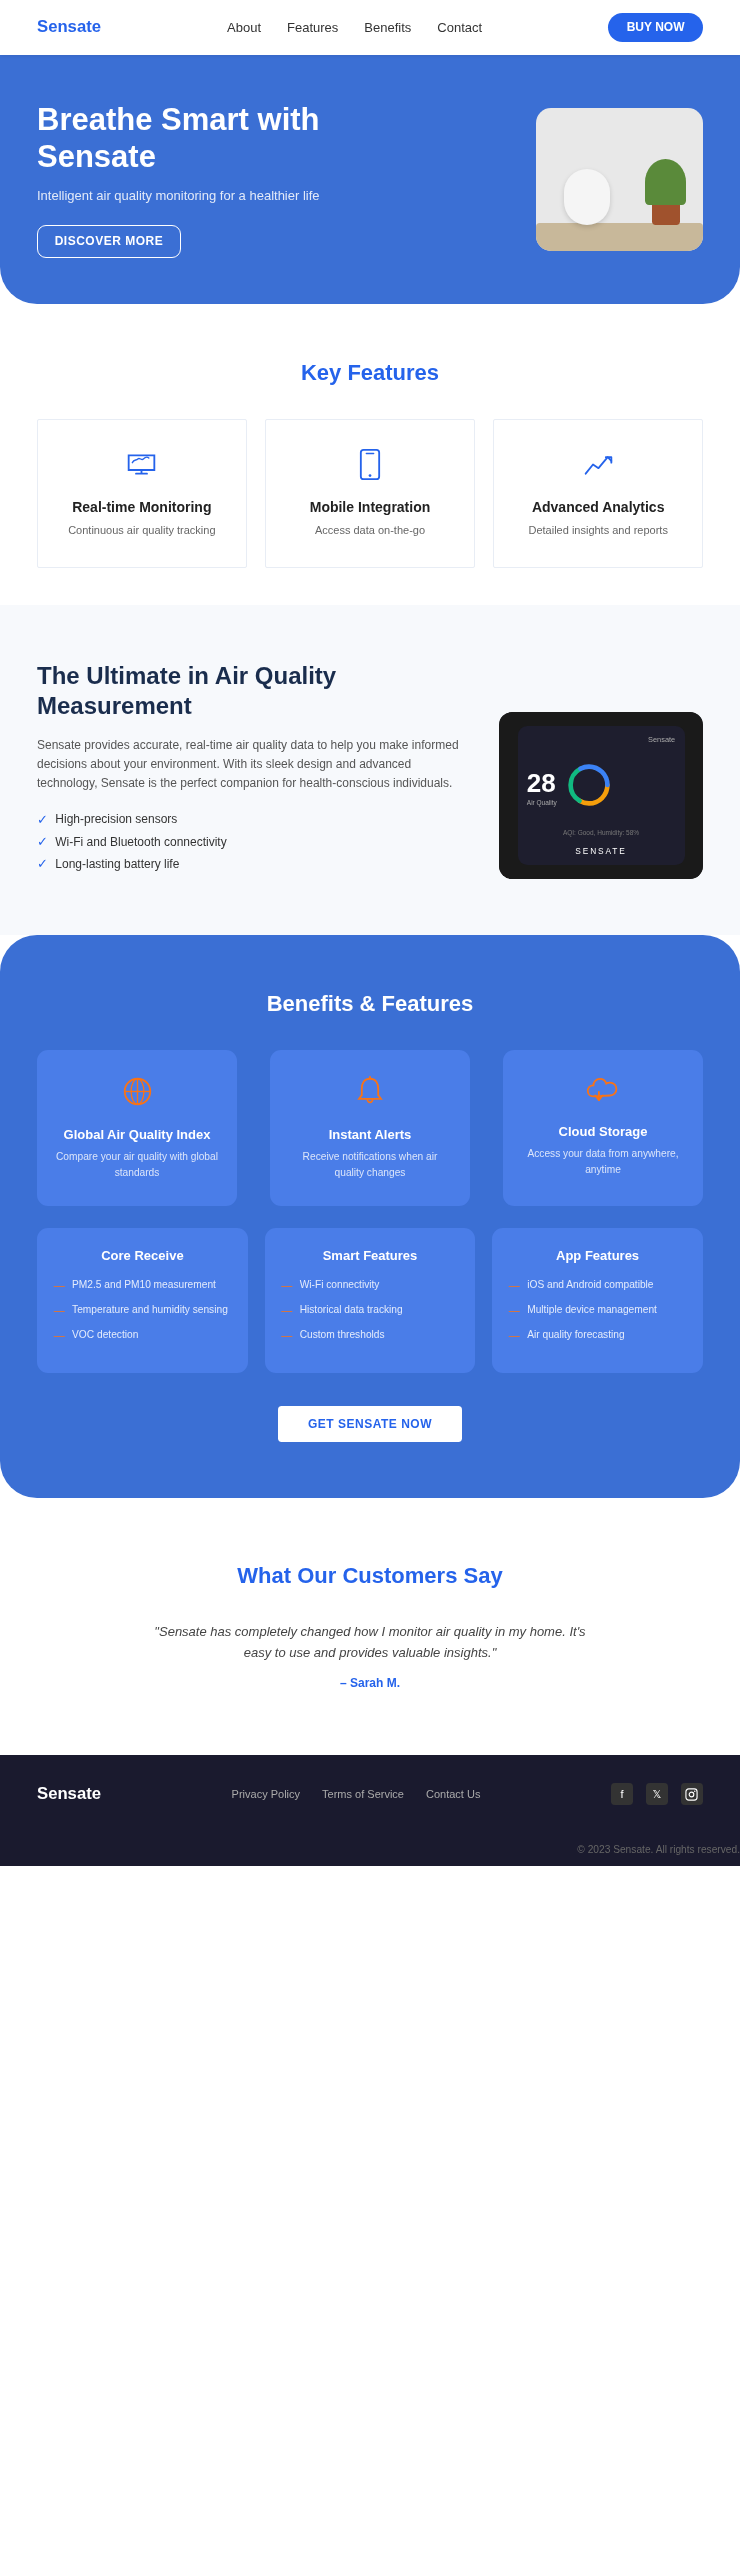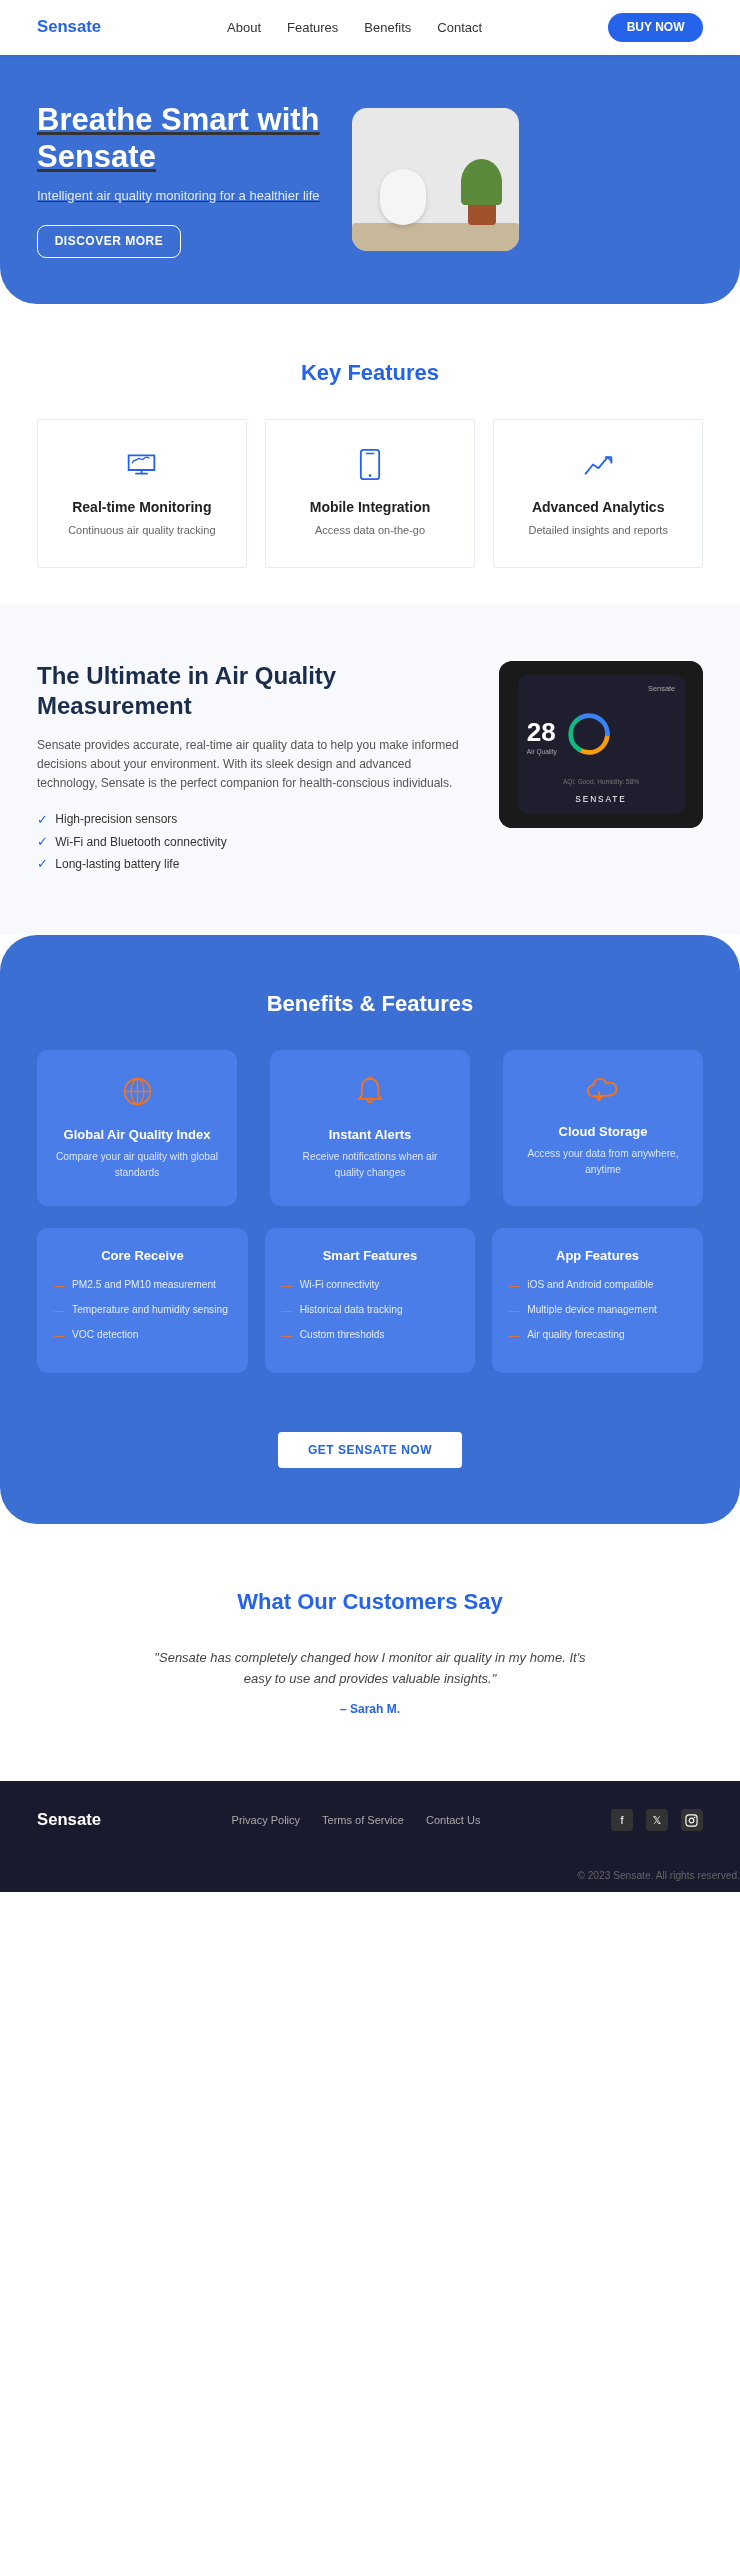--- a/index.html
+++ b/index.html
@@ -16,21 +16,21 @@
     .nav-links a { text-decoration: none; color: #333; font-size: 13px; }
     .nav-buy-btn {
       background: #2563eb; color: #fff; border: none; border-radius: 18.5px;
       padding: 7.4px 18.5px; font-size: 12px; font-weight: 600; cursor: pointer;
     }
 
     
     .hero {
       background: #3b6fd4; border-radius: 0 0 37px 37px;
       padding: 46px 37px 46px 37px; display: flex; align-items: center;
-      min-height: 222px; text-decoration: underline;
+      justify-content: space-between; min-height: 222px;
     }
     .hero-left { max-width: 315px; }
     .hero-title { font-size: 31px; font-weight: 800; color: #fff; line-height: 1.2; margin-bottom: 13px; }
     .hero-subtitle { font-size: 13px; color: rgba(255,255,255,0.85); margin-bottom: 22px; }
     .hero-btn {
       background: transparent; border: 1.9px solid #fff; color: #fff;
       border-radius: 9px; padding: 8.3px 16.7px; font-size: 12px; font-weight: 700;
       cursor: pointer; letter-spacing: 0.5px;
     }
     .hero-img-box {
@@ -52,21 +52,21 @@
       flex: 1; border: 0.9px solid #e8edf5; border-radius: 2px;
       padding: 28px 19px; text-align: center; background: #fff;
     }
     .feature-icon { font-size: 30px; color: #2563eb; margin-bottom: 11px; }
     .feature-title { font-size: 14px; font-weight: 700; margin-bottom: 7.4px; color: #222; }
     .feature-desc { font-size: 11px; color: #666; line-height: 1.5; }
 
     
     .section-ultimate {
       padding: 56px 37px; background: #f7f9fc; display: flex;
-      align-items: flex-start; gap: 37px;
+      align-items: flex-end; gap: 37px;
     }
     .ultimate-left { flex: 1; }
     .ultimate-title { font-size: 24px; font-weight: 800; color: #1a2d4d; margin-bottom: 15px; line-height: 1.25; }
     .ultimate-desc { font-size: 12px; color: #555; line-height: 1.6; margin-bottom: 18.5px; }
     .ultimate-checks { list-style: none; }
     .ultimate-checks li { font-size: 12px; color: #333; margin-bottom: 7.4px; display: flex; align-items: center; gap: 7.4px; }
     .check-icon { color: #2563eb; font-size: 13px; }
     .ultimate-img-box {
       width: 204px; height: 167px; border-radius: 13px; overflow: hidden;
       flex-shrink: 0; background: #2a2a2a;
@@ -112,21 +112,20 @@
       display: flex; align-items: flex-start; gap: 7.4px;
       font-size: 10.2px; color: rgba(255,255,255,0.85); margin-bottom: 9.3px; line-height: 1.4;
     }
     .ftable-bullet { color: #f97316; font-size: 11px; flex-shrink: 0; }
 
     .get-btn-wrap { text-align: center; }
     .get-btn {
       background: #fff; color: #2563eb; border: none; border-radius: 3.7px;
       padding: 11px 30px; font-size: 12px; font-weight: 700; cursor: pointer;
       letter-spacing: 0.5px;
-      margin-top: 26px;
     }
 
     
     .section-testimonials { padding: 65px 37px; background: #fff; }
     .testimonial-box { max-width: 444px; margin: 0 auto; text-align: center; }
     .testimonial-quote { font-size: 13px; color: #444; font-style: italic; line-height: 1.6; margin-bottom: 13px; }
     .testimonial-author { font-size: 12px; color: #2563eb; font-weight: 600; }
 
     
     footer {

